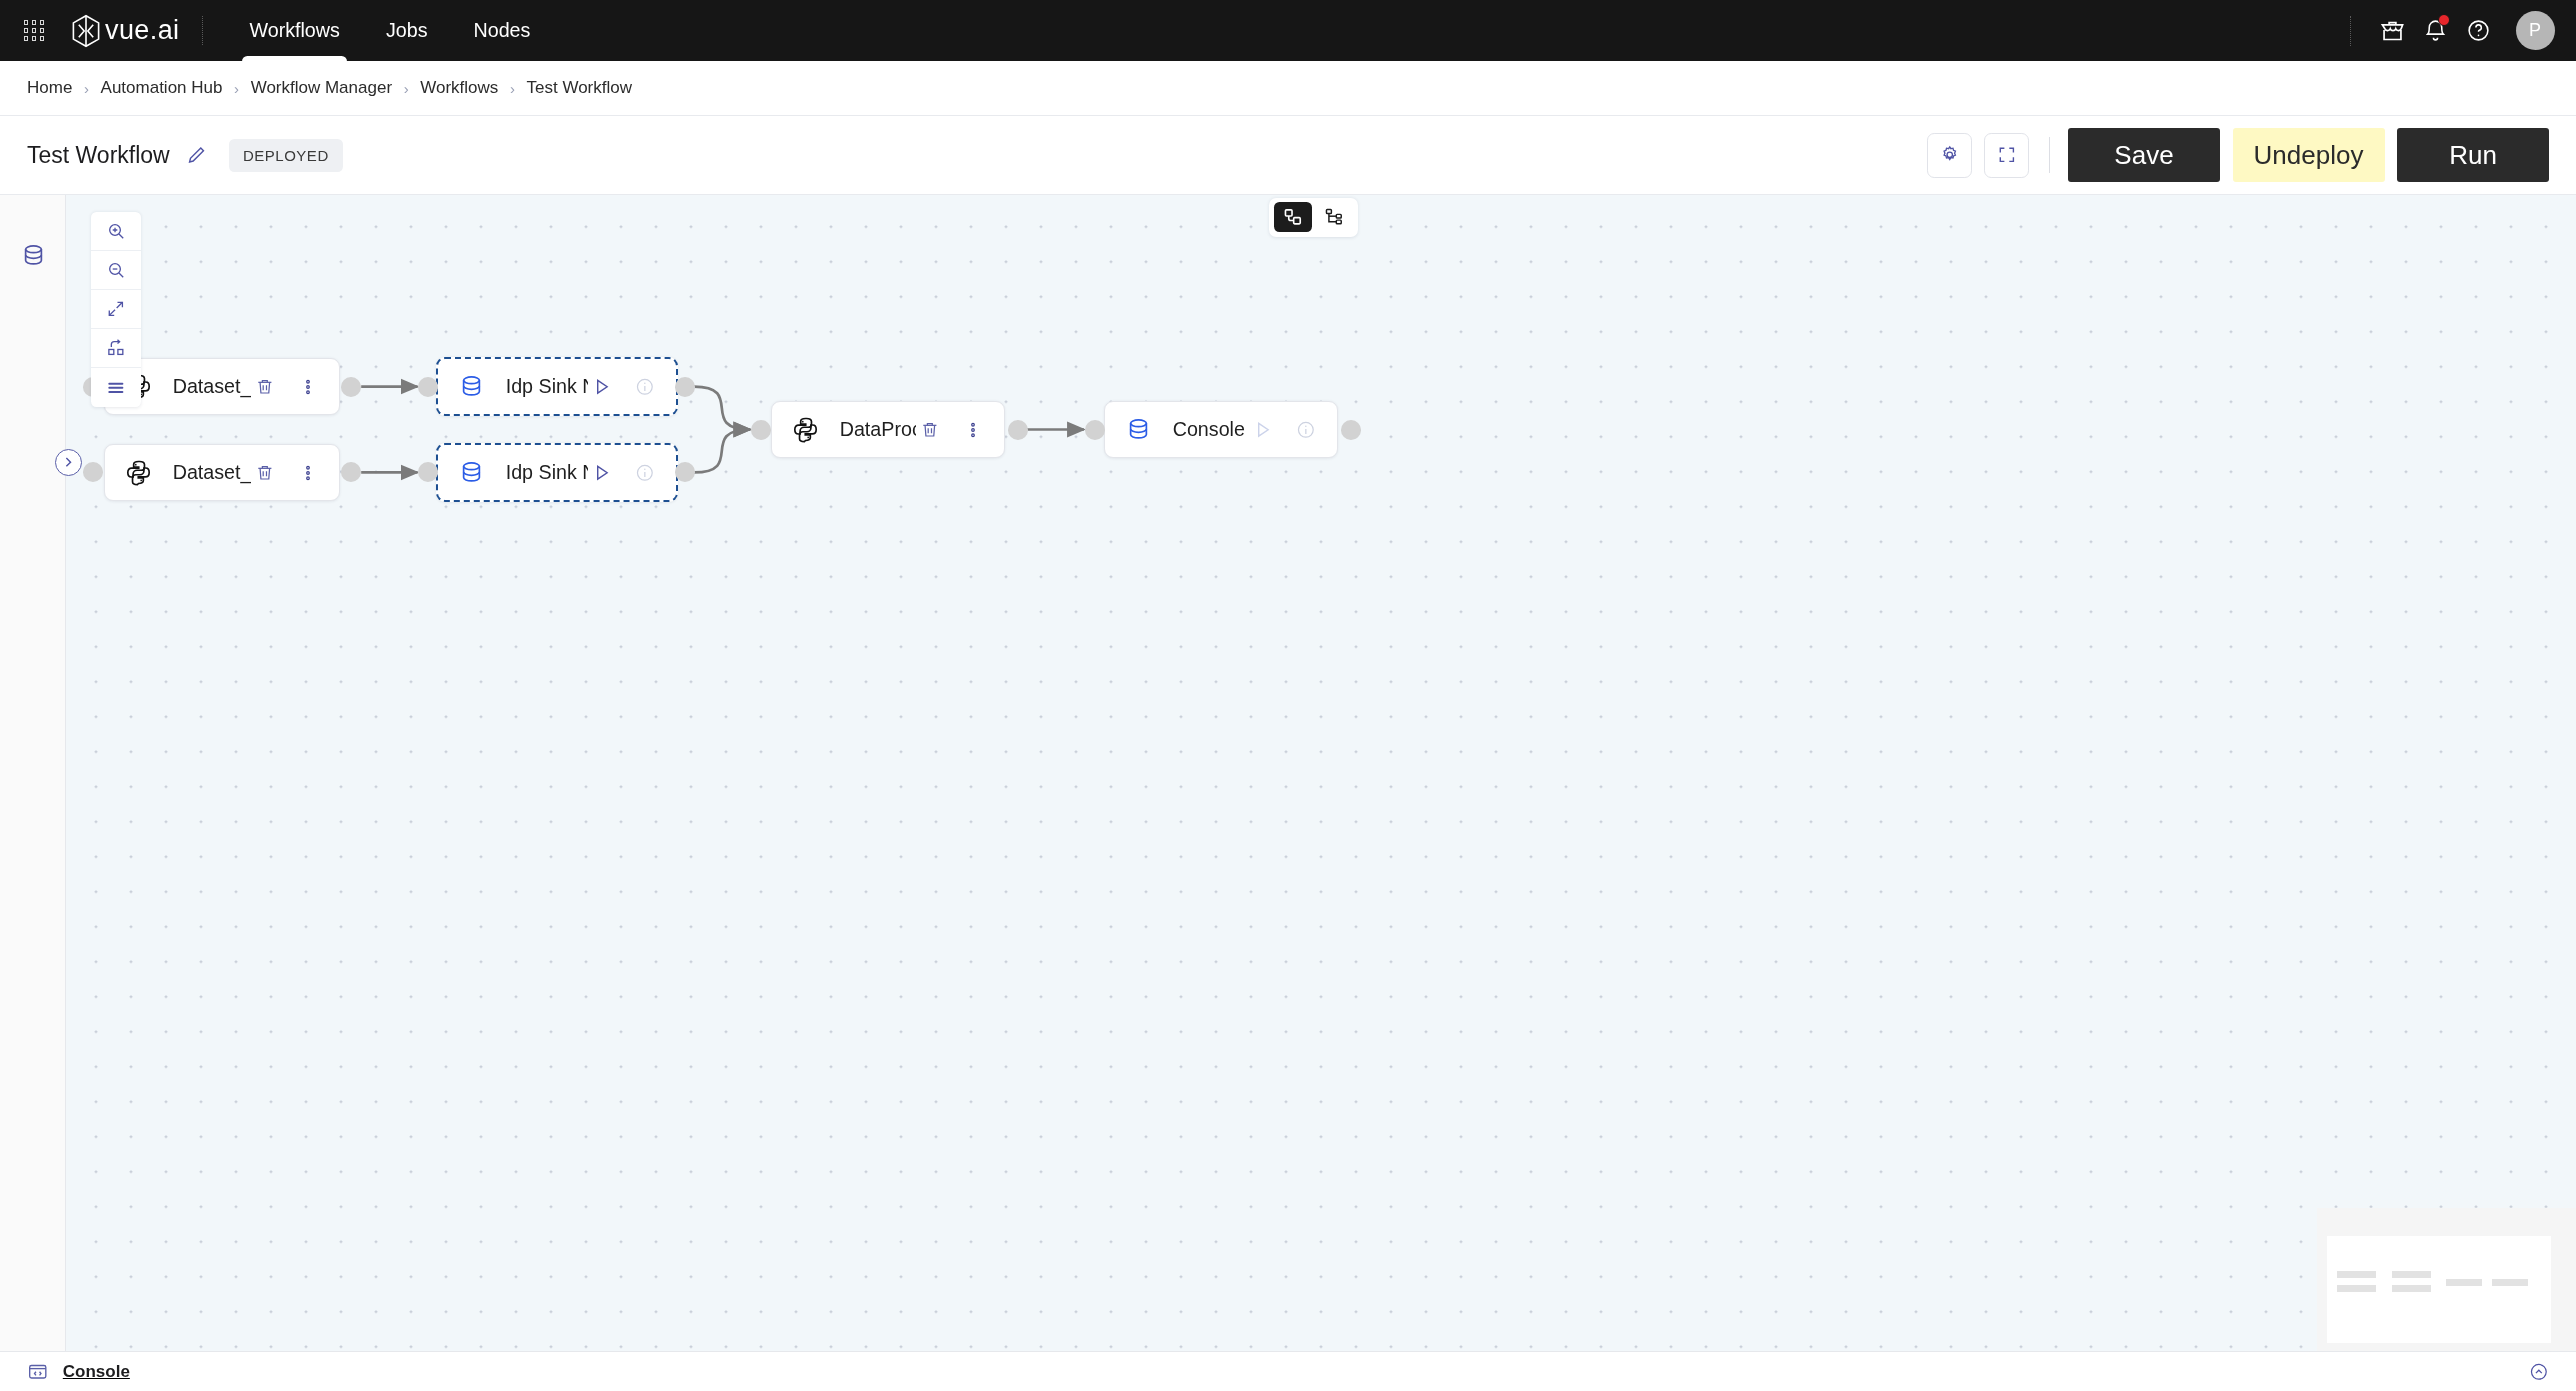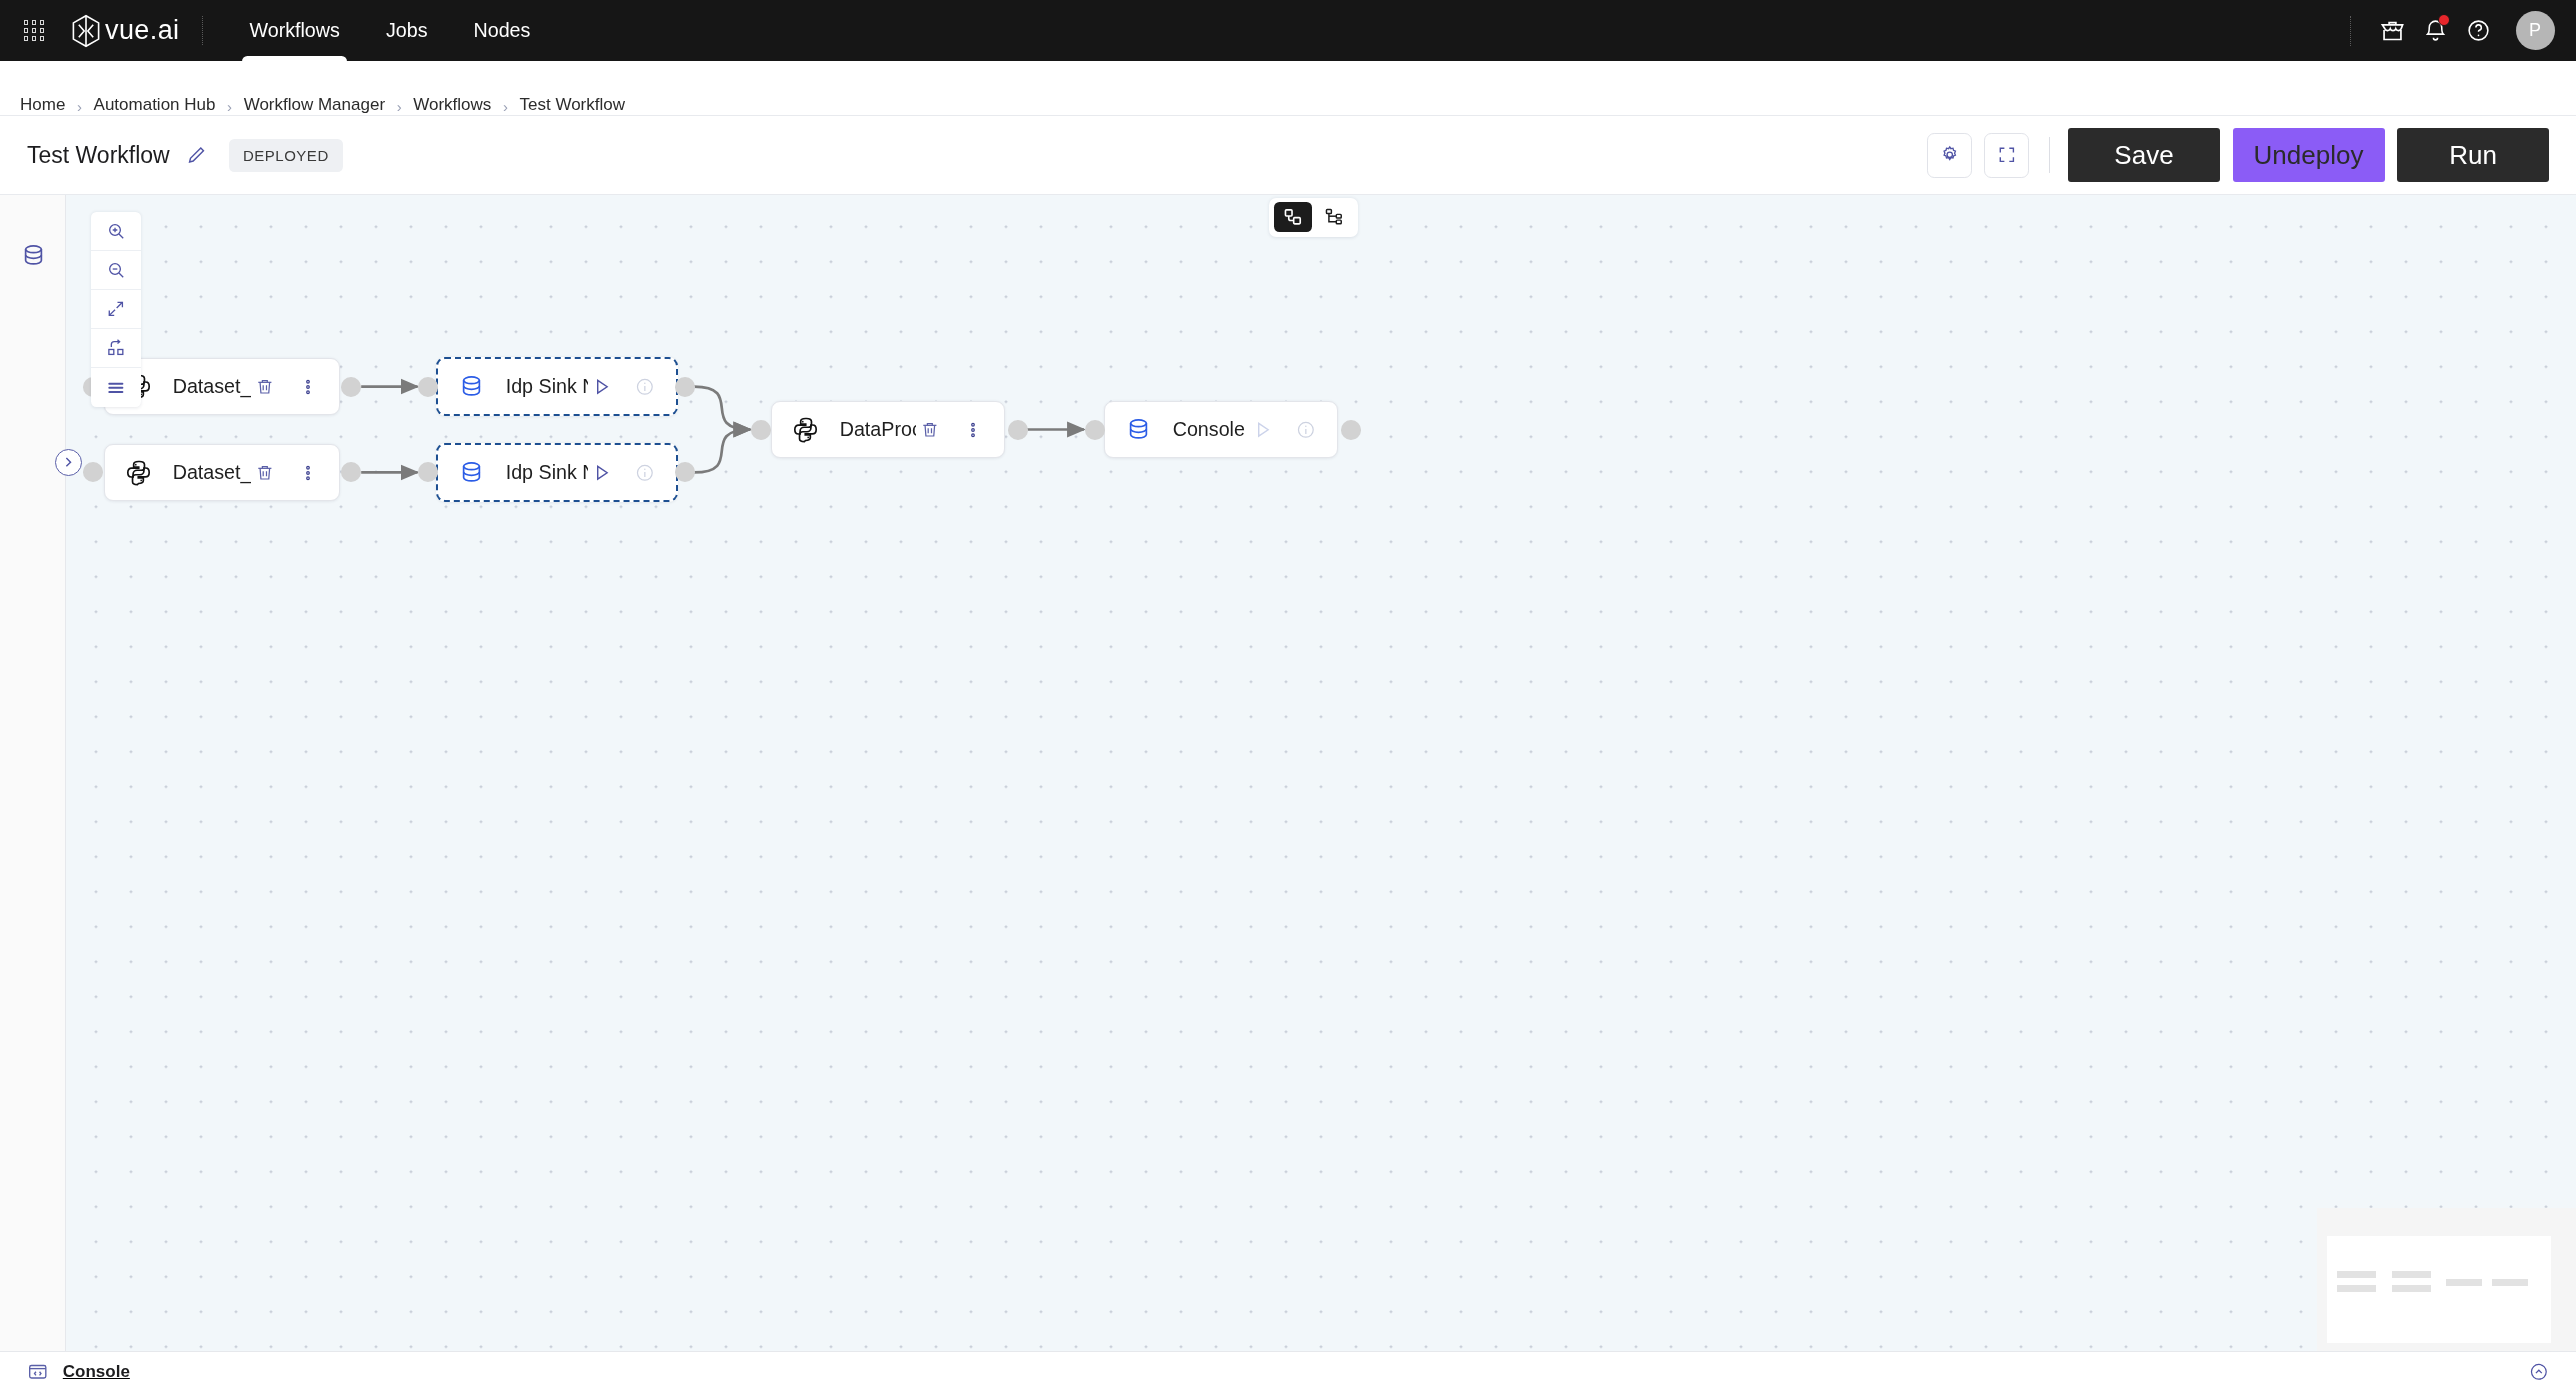--- a/index.html
+++ b/index.html
@@ -42,21 +42,21 @@
     justify-content: center; cursor: pointer; position: relative; }
   .tn-badge { position: absolute; top: 4.5px; right: 6.3px; width: 12.5px; height: 12.5px;
     border-radius: 50%; background: #e8262b; border: 1.8px solid #161616; }
   .avatar { width: 39px; height: 39px; border-radius: 50%; background: #b6b6b6;
     color: #ffffff; font-size: 18px; display: flex; align-items: center;
     justify-content: center; margin-left: 16px; cursor: pointer; }
 
   
   .breadcrumb {
     position: absolute; top: 61px; left: 0; width: 2576px; height: 55px;
-    background: #ffffff; display: flex; align-items: flex-end; padding-left: 20px;
+    background: #ffffff; display: flex; align-items: center; padding-left: 27px;
     border-bottom: 0.9px solid #e8eaee;
   }
   .bc-item { font-size: 17px; color: #2c2c2c; cursor: pointer; }
   .bc-item.last { color: #2c2c2c; cursor: default; }
   .bc-sep { margin: 0 11.6px; color: #9aa0b5; font-size: 15px; }
 
   
   .toolbar {
     position: absolute; top: 116px; left: 0; width: 2576px; height: 79px;
     background: #ffffff; display: flex; align-items: center; padding: 0 27px;
@@ -68,21 +68,21 @@
     font-size: 15px; letter-spacing: 0.5px; padding: 8px 14.3px; border-radius: 5.4px; }
   .tb-right { margin-left: auto; display: flex; align-items: center; }
   .icon-btn { width: 45px; height: 45px; border: 0.9px solid #e1e3e9; border-radius: 7.2px;
     background: #fff; display: flex; align-items: center; justify-content: center;
     margin-right: 12.5px; cursor: pointer; }
   .tb-sep { width: 0.9px; height: 36px; background: #dcdee4; margin: 0 18px 0 7.2px; }
   .btn { height: 54px; border-radius: 3px; font-size: 26px; display: flex;
     align-items: center; justify-content: center; cursor: pointer; border: none;
     font-family: "Liberation Sans", sans-serif; }
   .btn-dark { background: #2b2b2b; color: #fff; width: 152px; margin-right: 12.5px; }
-  .btn-light { background: #8b5cf6; color: #2b2b2b; width: 152px; margin-right: 12.5px; }
+  .btn-light { background: #fef9c3; color: #2b2b2b; width: 152px; margin-right: 12.5px; }
   .btn-run { background: #2b2b2b; color: #fff; width: 152px; }
 
   
   .left-rail {
     position: absolute; top: 195px; left: 0; width: 66px; height: 1156px;
     background: #fafafa; border-right: 0.9px solid #e6e8ec;
   }
   .rail-icon { position: absolute; left: 19.7px; top: 47px; cursor: pointer; }
   .rail-toggle { position: absolute; left: 55px; top: 254px; width: 27px; height: 27px;
     border-radius: 50%; background: #ffffff; border: 1.8px solid #5a5fa8;

